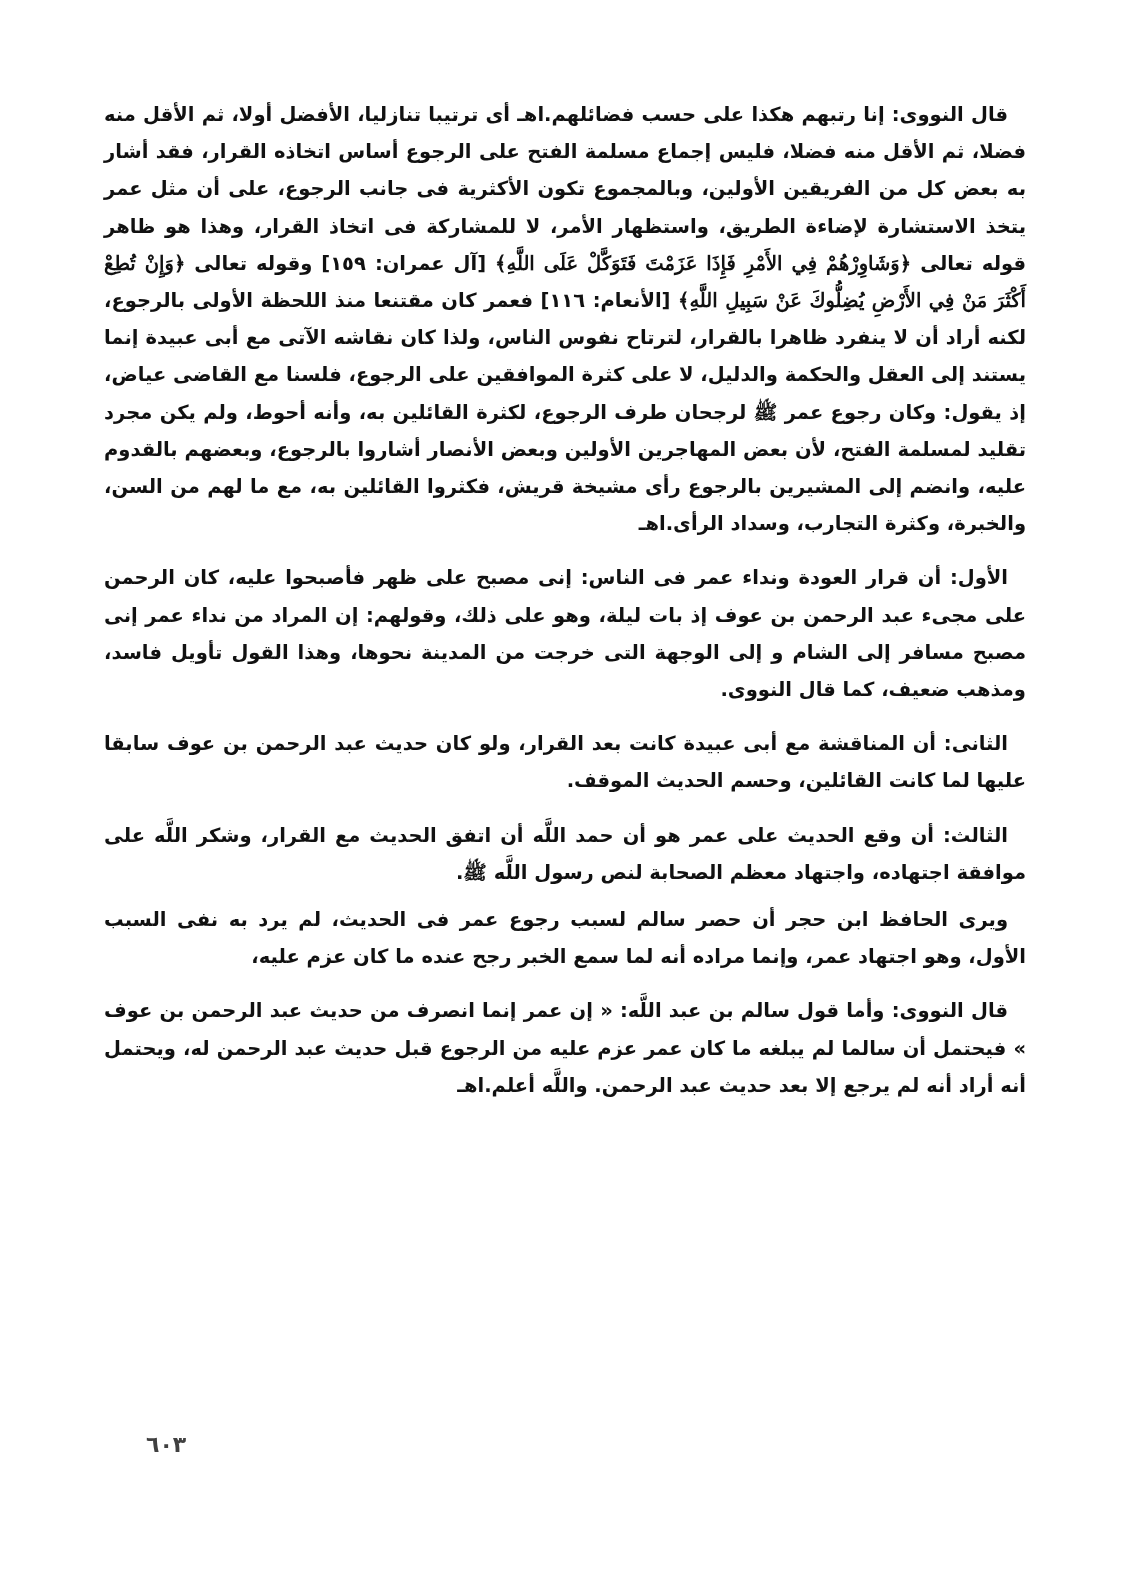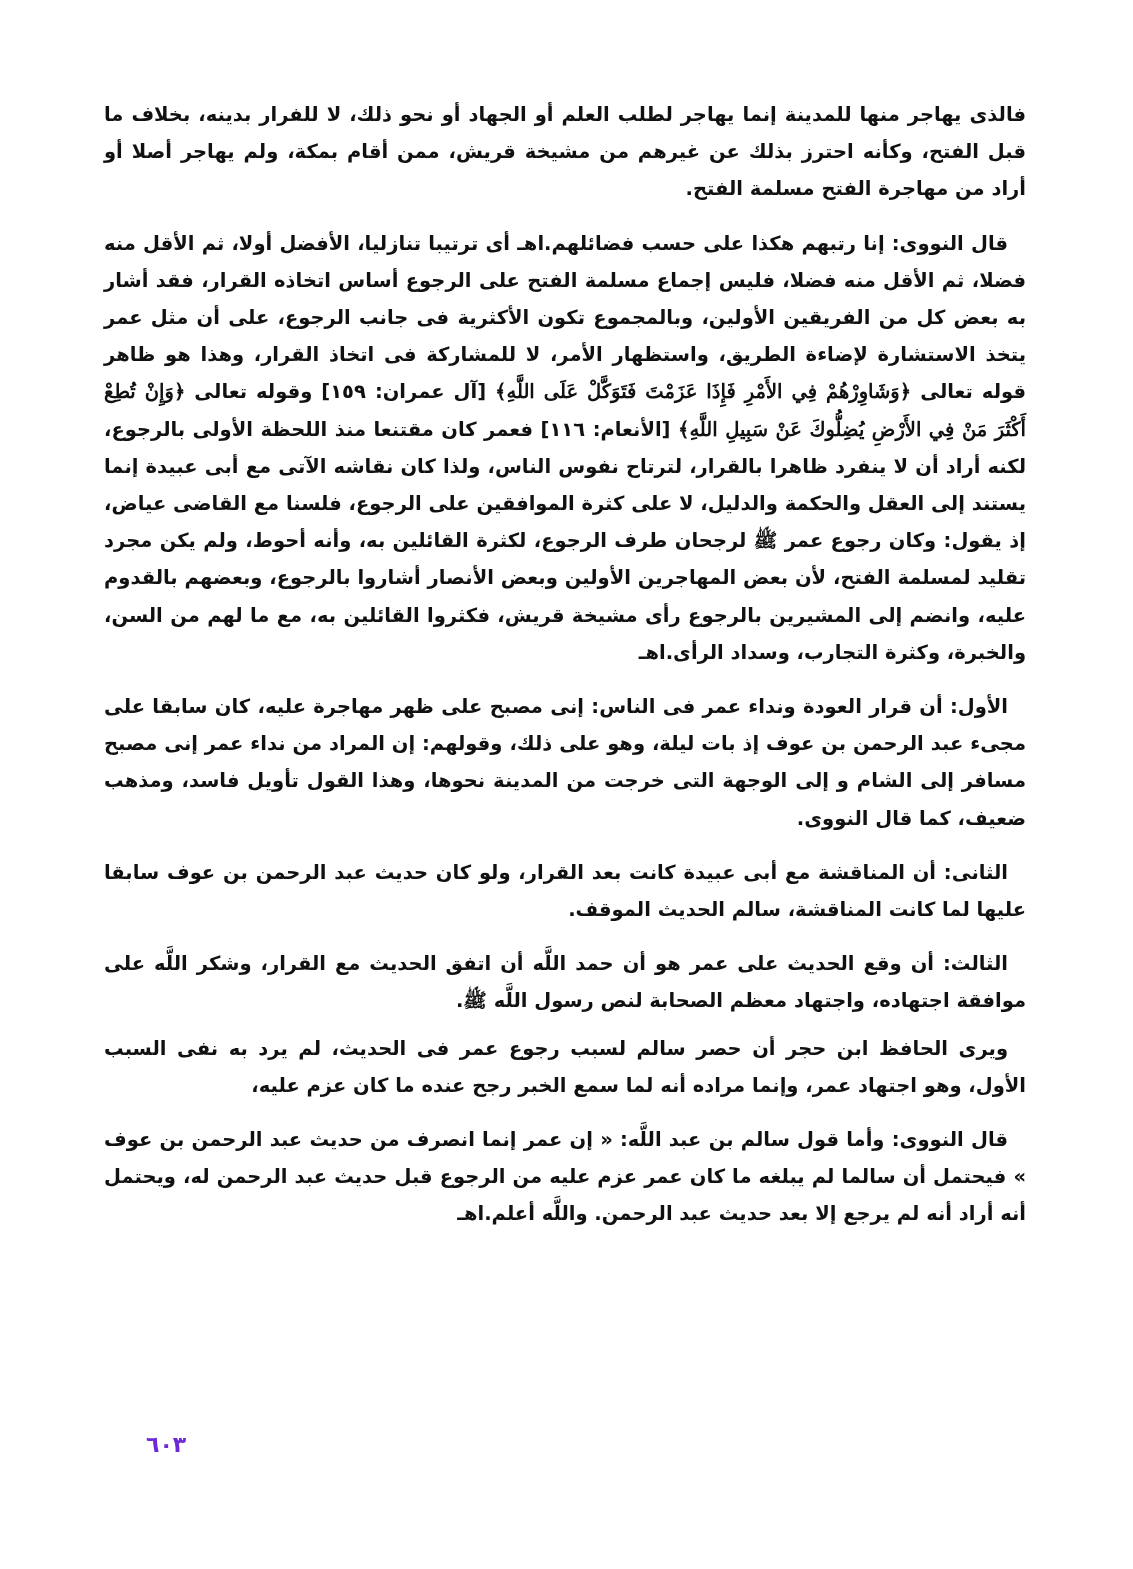--- a/index.html
+++ b/index.html
@@ -42,35 +42,34 @@
       font-weight: bold;
     }
     .page-number {
       position: absolute;
       left: 146px;
       top: 1432px;
       font-size: 22px;
       font-weight: bold;
       direction: rtl;
       letter-spacing: 3px;
-      color: #6d28d9;
+      color: #404040;
     }
   </style>
 </head>
 <body>
 
 <div class="page">
-  <p class="para first">فالذى يهاجر منها للمدينة إنما يهاجر لطلب العلم أو الجهاد أو نحو ذلك، لا للفرار بدينه، بخلاف ما قبل الفتح، وكأنه احترز بذلك عن غيرهم من مشيخة قريش، ممن أقام بمكة، ولم يهاجر أصلا أو أراد من مهاجرة الفتح مسلمة الفتح.</p>
 
   <p class="para"><span>قال النووى: إنا رتبهم هكذا على حسب فضائلهم.اهـ أى ترتيبا تنازليا، الأفضل أولا، ثم الأقل منه فضلا، ثم الأقل منه فضلا، فليس إجماع مسلمة الفتح على الرجوع أساس اتخاذه القرار، فقد أشار به بعض كل من الفريقين الأولين، وبالمجموع تكون الأكثرية فى جانب الرجوع، على أن مثل عمر يتخذ الاستشارة لإضاءة الطريق، واستظهار الأمر، لا للمشاركة فى اتخاذ القرار، وهذا هو ظاهر قوله تعالى </span><span class="quran">﴿وَشَاوِرْهُمْ فِي الأَمْرِ فَإِذَا عَزَمْتَ فَتَوَكَّلْ عَلَى اللَّهِ﴾</span><span> [آل عمران: ١٥٩] وقوله تعالى </span><span class="quran">﴿وَإِنْ تُطِعْ أَكْثَرَ مَنْ فِي الأَرْضِ يُضِلُّوكَ عَنْ سَبِيلِ اللَّهِ﴾</span><span> [الأنعام: ١١٦] فعمر كان مقتنعا منذ اللحظة الأولى بالرجوع، لكنه أراد أن لا ينفرد ظاهرا بالقرار، لترتاح نفوس الناس، ولذا كان نقاشه الآتى مع أبى عبيدة إنما يستند إلى العقل والحكمة والدليل، لا على كثرة الموافقين على الرجوع، فلسنا مع القاضى عياض، إذ يقول: وكان رجوع عمر ﷺ لرجحان طرف الرجوع، لكثرة القائلين به، وأنه أحوط، ولم يكن مجرد تقليد لمسلمة الفتح، لأن بعض المهاجرين الأولين وبعض الأنصار أشاروا بالرجوع، وبعضهم بالقدوم عليه، وانضم إلى المشيرين بالرجوع رأى مشيخة قريش، فكثروا القائلين به، مع ما لهم من السن، والخبرة، وكثرة التجارب، وسداد الرأى.اهـ</span></p>
 
 
-  <p class="para">الأول: أن قرار العودة ونداء عمر فى الناس: إنى مصبح على ظهر مهاجرة عليه، كان سابقا على مجىء عبد الرحمن بن عوف إذ بات ليلة، وهو على ذلك، وقولهم: إن المراد من نداء عمر إنى مصبح مسافر إلى الشام و إلى الوجهة التى خرجت من المدينة نحوها، وهذا القول تأويل فاسد، ومذهب ضعيف، كما قال النووى.</p>
+  <p class="para">الأول: أن قرار العودة ونداء عمر فى الناس: إنى مصبح على ظهر فأصبحوا عليه، كان الرحمن على مجىء عبد الرحمن بن عوف إذ بات ليلة، وهو على ذلك، وقولهم: إن المراد من نداء عمر إنى مصبح مسافر إلى الشام و إلى الوجهة التى خرجت من المدينة نحوها، وهذا القول تأويل فاسد، ومذهب ضعيف، كما قال النووى.</p>
 
-  <p class="para">الثانى: أن المناقشة مع أبى عبيدة كانت بعد القرار، ولو كان حديث عبد الرحمن بن عوف سابقا عليها لما كانت المناقشة، سالم الحديث الموقف.</p>
+  <p class="para">الثانى: أن المناقشة مع أبى عبيدة كانت بعد القرار، ولو كان حديث عبد الرحمن بن عوف سابقا عليها لما كانت القائلين، وحسم الحديث الموقف.</p>
 
   <p class="para tight">الثالث: أن وقع الحديث على عمر هو أن حمد اللَّه أن اتفق الحديث مع القرار، وشكر اللَّه على موافقة اجتهاده، واجتهاد معظم الصحابة لنص رسول اللَّه ﷺ.</p>
 
   <p class="para">ويرى الحافظ ابن حجر أن حصر سالم لسبب رجوع عمر فى الحديث، لم يرد به نفى السبب الأول، وهو اجتهاد عمر، وإنما مراده أنه لما سمع الخبر رجح عنده ما كان عزم عليه،</p>
 
   <p class="para">قال النووى: وأما قول سالم بن عبد اللَّه: « إن عمر إنما انصرف من حديث عبد الرحمن بن عوف » فيحتمل أن سالما لم يبلغه ما كان عمر عزم عليه من الرجوع قبل حديث عبد الرحمن له، ويحتمل أنه أراد أنه لم يرجع إلا بعد حديث عبد الرحمن. واللَّه أعلم.اهـ</p>
 </div>
 
 <div class="page-number">٦٠٣</div>
 

